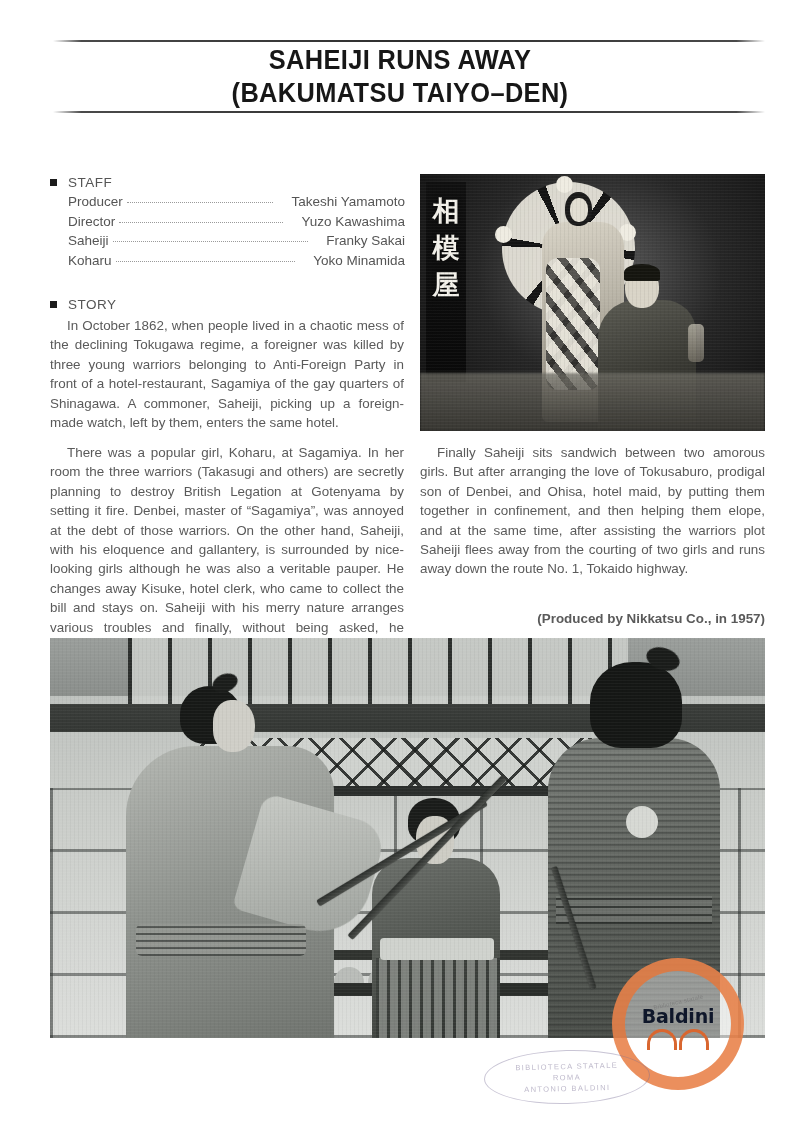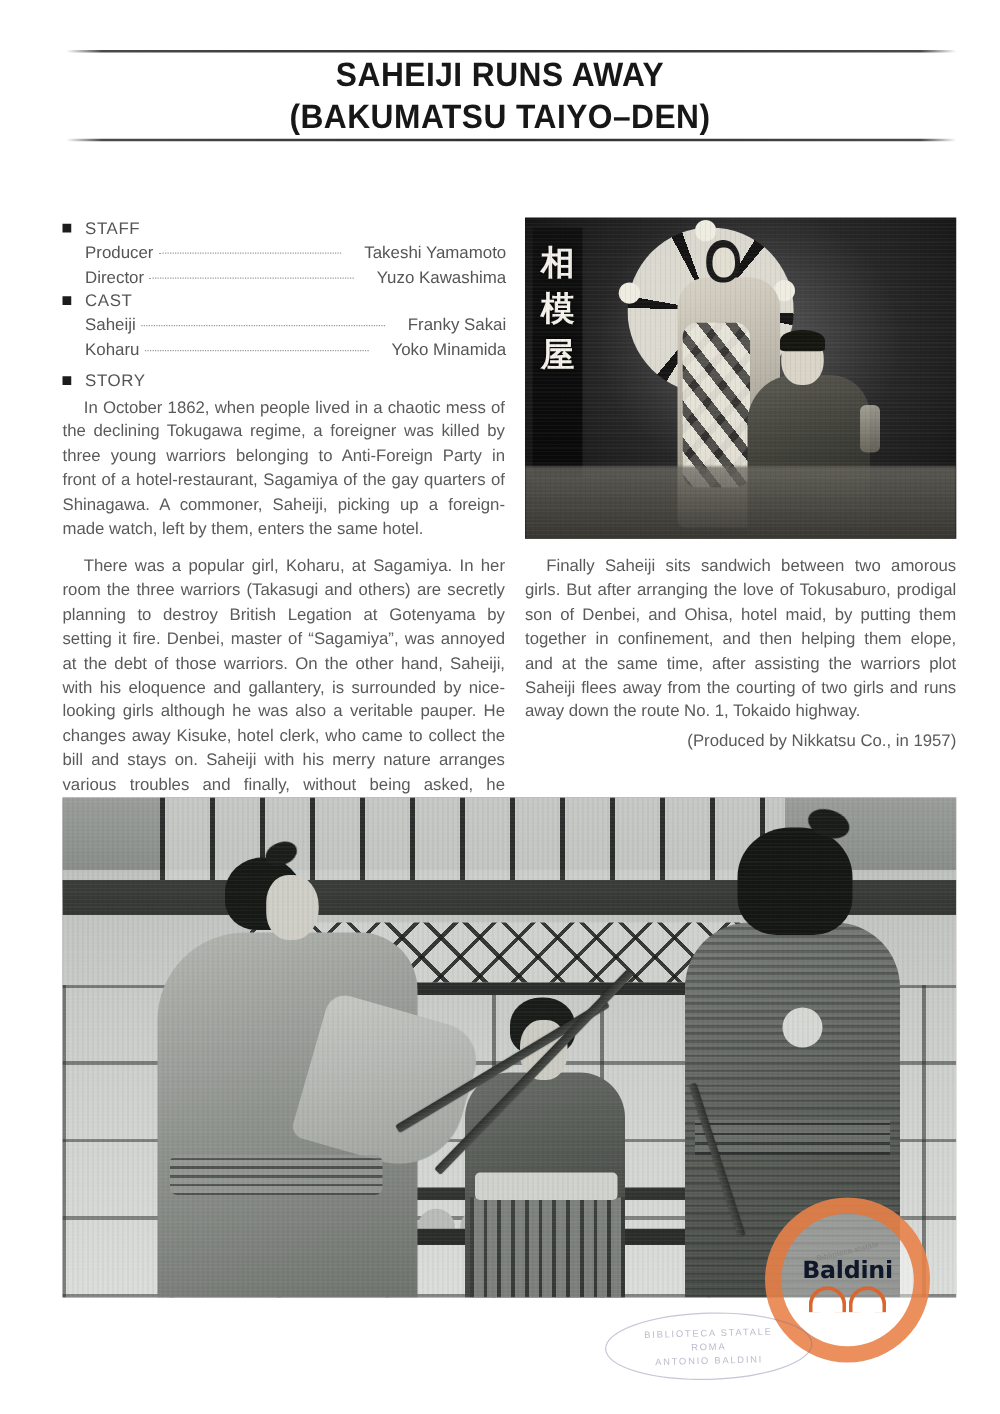--- a/index.html
+++ b/index.html
@@ -117,26 +117,27 @@
   .col p { margin: 0; text-indent: 17px; }
   .col p.noindent { text-indent: 0; }
 
   .col-left-a  { left: 50px;  top: 316px; width: 354px; }
   .col-left-b  { left: 50px;  top: 443px; width: 354px; }
   .col-right-a { left: 420px; top: 443px; width: 345px; }
 
   .credit-note {
     position: absolute;
     left: 420px;
-    top: 583px;
+    top: 609px;
     width: 345px;
     text-align: right;
     font-size: 13.4px;
     line-height: 19.4px;
     color: #5a5a5a;
+    font-weight: bold;
   }
 
   
   .photo {
     position: absolute;
     overflow: hidden;
     background: #3a3a3a;
   }
   .photo-top {
     left: 420px;
@@ -545,24 +546,20 @@
       <span class="credit-role">Producer</span>
       <span class="leader"></span>
       <span class="credit-name">Takeshi Yamamoto</span>
     </div>
     <div class="credit-row">
       <span class="credit-role">Director</span>
       <span class="leader"></span>
       <span class="credit-name">Yuzo Kawashima</span>
     </div>
 
-    <div class="sec-head">
-      <span class="bullet"></span>
-      <span>CAST</span>
-    </div>
 
     <div class="credit-row">
       <span class="credit-role">Saheiji</span>
       <span class="leader"></span>
       <span class="credit-name">Franky Sakai</span>
     </div>
     <div class="credit-row">
       <span class="credit-role">Koharu</span>
       <span class="leader"></span>
       <span class="credit-name">Yoko Minamida</span>

